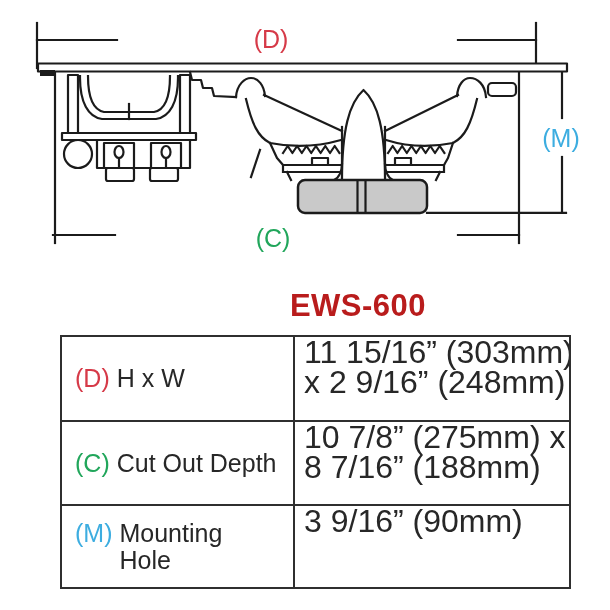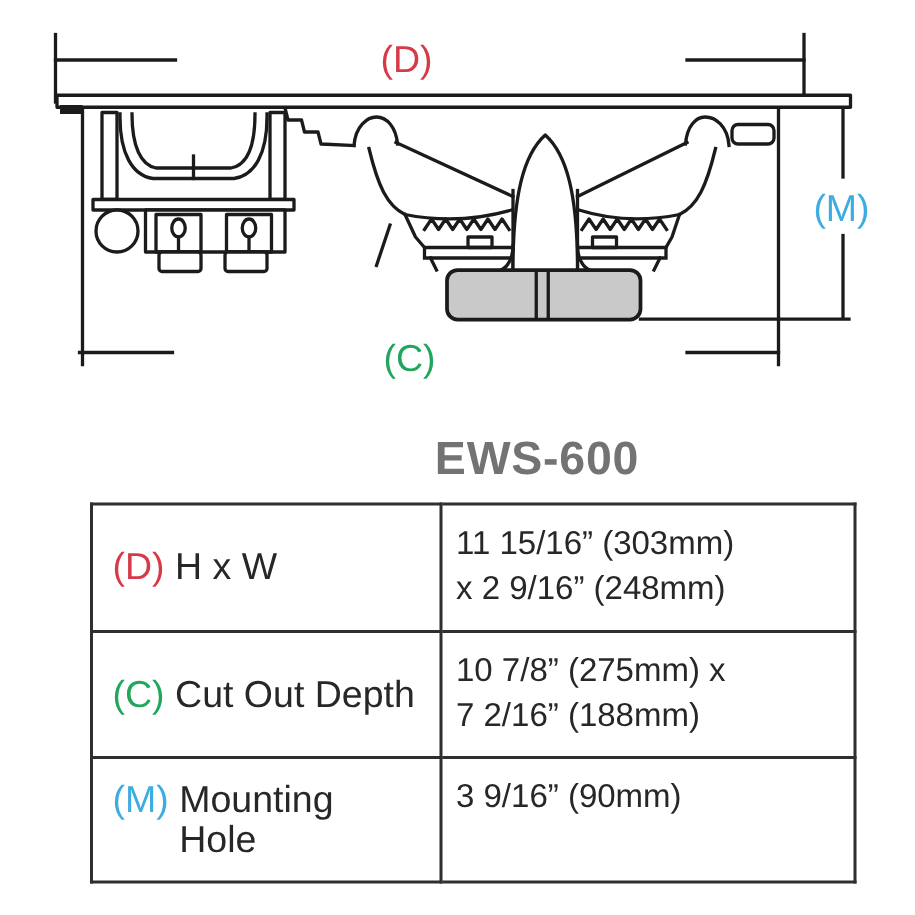--- a/index.html
+++ b/index.html
@@ -5,31 +5,31 @@
   html,body{margin:0;padding:0;background:#ffffff;}
   .page{
     position:relative;width:610px;height:610px;background:#ffffff;
     font-family:"Liberation Sans","DejaVu Sans",sans-serif;overflow:hidden;
   }
   .diagram-wrap{position:absolute;left:0;top:0;width:610px;height:265px;}
   svg{display:block;}
   svg text{font-family:"Liberation Sans","DejaVu Sans",sans-serif;font-size:25px;}
   .model-title{
     position:absolute;top:288px;left:358px;transform:translateX(-50%);
-    font-size:31px;font-weight:bold;color:#737373;letter-spacing:.5px;white-space:nowrap;
+    font-size:31px;font-weight:bold;color:#b91c1c;letter-spacing:.5px;white-space:nowrap;
   }
   table.spec{
     position:absolute;left:60px;top:335px;width:478px;
     border-collapse:collapse;table-layout:fixed;
   }
   table.spec td{
     border:2.5px solid #2f2f2f;color:#272727;overflow:hidden;
   }
   td.label-cell{width:217px;font-size:25px;vertical-align:middle;padding-left:13px;}
-  td.value-cell{width:261px;font-size:22px;vertical-align:top;padding:10px 4px 0 9px;line-height:30px;white-space:nowrap;margin-top:24px;}
+  td.value-cell{width:261px;font-size:32px;vertical-align:top;padding:0 4px 0 9px;line-height:30px;white-space:nowrap;margin-top:24px;}
   tr.r1{height:85px;}tr.r2{height:84px;}tr.r3{height:83px;}
   .label-flex{display:flex;align-items:baseline;}
   .key{margin-right:7px;flex:0 0 auto;}
   .label-lines div{line-height:27px;}
 </style>
 </head>
 <body>
 
 <div class="page">
 
@@ -137,21 +137,21 @@
         <td class="label-cell">
           <div class="label-flex">
             <span class="key" style="color: rgb(33, 166, 91);">(C)</span>
             <div class="label-lines">
               <div>Cut Out Depth</div>
             </div>
           </div>
         </td>
         <td class="value-cell">
           <div>10 7/8” (275mm) x</div>
-          <div>7 2/16” (188mm)</div>
+          <div>8 7/16” (188mm)</div>
         </td>
       </tr>
       <tr class="r3">
         <td class="label-cell">
           <div class="label-flex">
             <span class="key" style="color: rgb(61, 173, 224);">(M)</span>
             <div class="label-lines">
               <div>Mounting</div>
               <div>Hole</div>
             </div>

